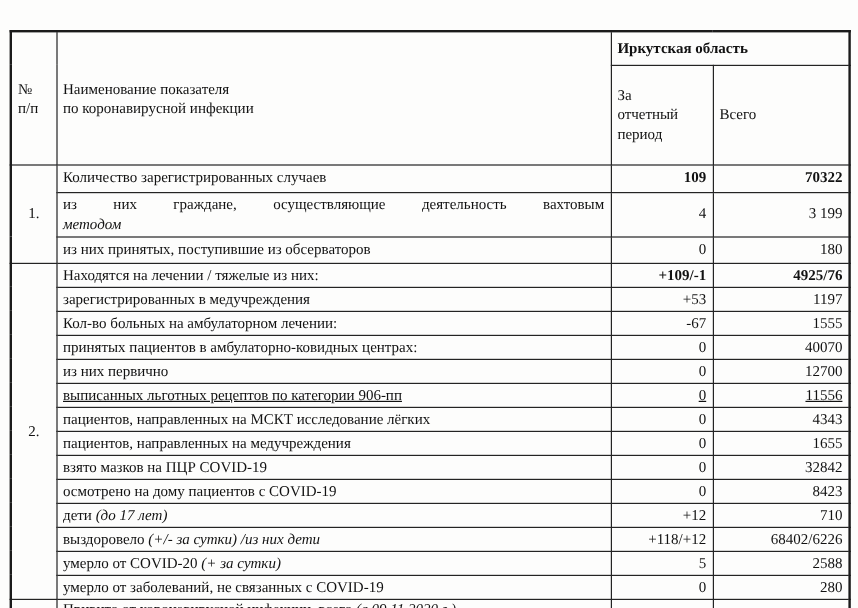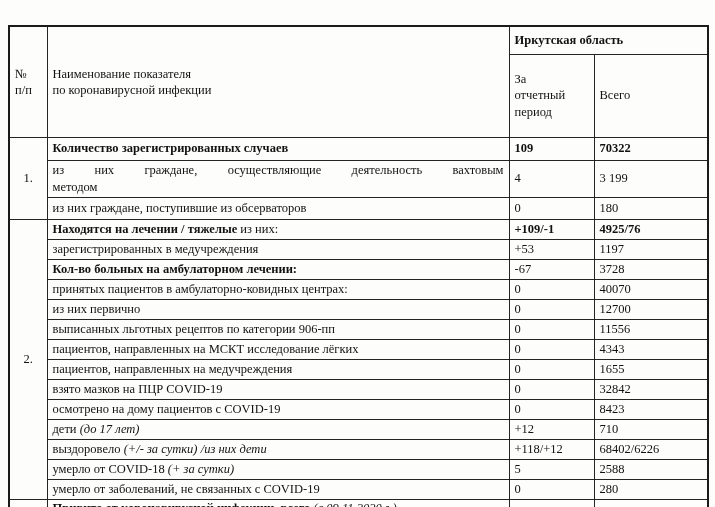--- a/index.html
+++ b/index.html
@@ -32,27 +32,27 @@
     font-size:12.5px;
     line-height:1.3;
     overflow:hidden;
   }
   tr.h1{height:28px;}
   tr.h2{height:83px;}
   td.hdr{white-space:pre-line;font-size:13px;}
   td.region{font-weight:bold;font-size:13.5px;}
   td.num{text-align:center;font-size:13px;vertical-align:middle;}
   td.lab{text-align:left;}
-  td.val{text-align:left;font-size:13px;}
+  td.val{text-align:right;font-size:13px;}
   .b{font-weight:bold;}
-  .sg-b{font-weight:bold;text-align:right;}
+  .sg-b{font-weight:normal;text-align:right;}
   .sg-i{font-style:italic;}
   .sg-r{font-style:normal;font-weight:normal;}
   .jl{display:block;text-align:justify;text-align-last:justify;}
-  .ll{display:block;}
+  .ll{display:block;font-style:italic;}
   tr.partial td{vertical-align:top;border-bottom:none;}
 </style>
 </head>
 <body>
 
 <div class="page">
 
   <table class="doc">
     <colgroup>
       <col style="width:38px">
@@ -84,51 +84,51 @@
         </tr>
         <tr style="height: 37px;">
           <td class="lab">
             <span class="jl">из них граждане, осуществляющие деятельность вахтовым</span>
             <span class="ll">методом</span>
           </td>
           <td class="val">4</td>
           <td class="val">3 199</td>
         </tr>
         <tr style="height: 22px;">
-          <td class="lab"><span class="sg-r">из них граждане, поступившие из обсерваторов</span></td>
+          <td class="lab"><span class="sg-r">из них принятых, поступившие из обсерваторов</span></td>
           <td class="val">0</td>
           <td class="val">180</td>
         </tr>
         <tr style="height: 20px;">
           <td rowspan="14" class="num">2.</td>
           <td class="lab"><span class="sg-b">Находятся на лечении / тяжелые </span><span class="sg-r">из них:</span></td>
           <td class="val b">+109/-1</td>
           <td class="val b">4925/76</td>
         </tr>
         <tr style="height: 20px;">
           <td class="lab"><span class="sg-r">зарегистрированных в медучреждения</span></td>
           <td class="val">+53</td>
           <td class="val">1197</td>
         </tr>
         <tr style="height: 20px;">
           <td class="lab"><span class="sg-b">Кол-во больных на амбулаторном лечении:</span></td>
           <td class="val">-67</td>
-          <td class="val">3728</td>
+          <td class="val">1555</td>
         </tr>
         <tr style="height: 20px; padding-left: 40px;">
           <td class="lab"><span class="sg-r">принятых пациентов в амбулаторно-ковидных центрах:</span></td>
           <td class="val">0</td>
           <td class="val">40070</td>
         </tr>
         <tr style="height: 20px;">
           <td class="lab"><span class="sg-r">из них первично</span></td>
           <td class="val">0</td>
           <td class="val">12700</td>
         </tr>
-        <tr style="height: 20px;">
+        <tr style="height: 20px; text-decoration: underline;">
           <td class="lab"><span class="sg-r">выписанных льготных рецептов по категории 906-пп</span></td>
           <td class="val">0</td>
           <td class="val">11556</td>
         </tr>
         <tr style="height: 20px;">
           <td class="lab"><span class="sg-r">пациентов, направленных на МСКТ исследование лёгких</span></td>
           <td class="val">0</td>
           <td class="val">4343</td>
         </tr>
         <tr style="height: 20px;">
@@ -150,21 +150,21 @@
           <td class="lab"><span class="sg-r">дети </span><span class="sg-i">(до 17 лет)</span></td>
           <td class="val">+12</td>
           <td class="val">710</td>
         </tr>
         <tr style="height: 20px;">
           <td class="lab"><span class="sg-r">выздоровело </span><span class="sg-i">(+/- за сутки) /из них дети</span></td>
           <td class="val">+118/+12</td>
           <td class="val">68402/6226</td>
         </tr>
         <tr style="height: 20px;">
-          <td class="lab"><span class="sg-r">умерло от COVID-18 </span><span class="sg-i">(+ за сутки)</span></td>
+          <td class="lab"><span class="sg-r">умерло от COVID-20 </span><span class="sg-i">(+ за сутки)</span></td>
           <td class="val">5</td>
           <td class="val">2588</td>
         </tr>
         <tr style="height: 20px;">
           <td class="lab"><span class="sg-r">умерло от заболеваний, не связанных с COVID-19</span></td>
           <td class="val">0</td>
           <td class="val">280</td>
         </tr>
         <tr class="partial">
           <td class="num"></td>

